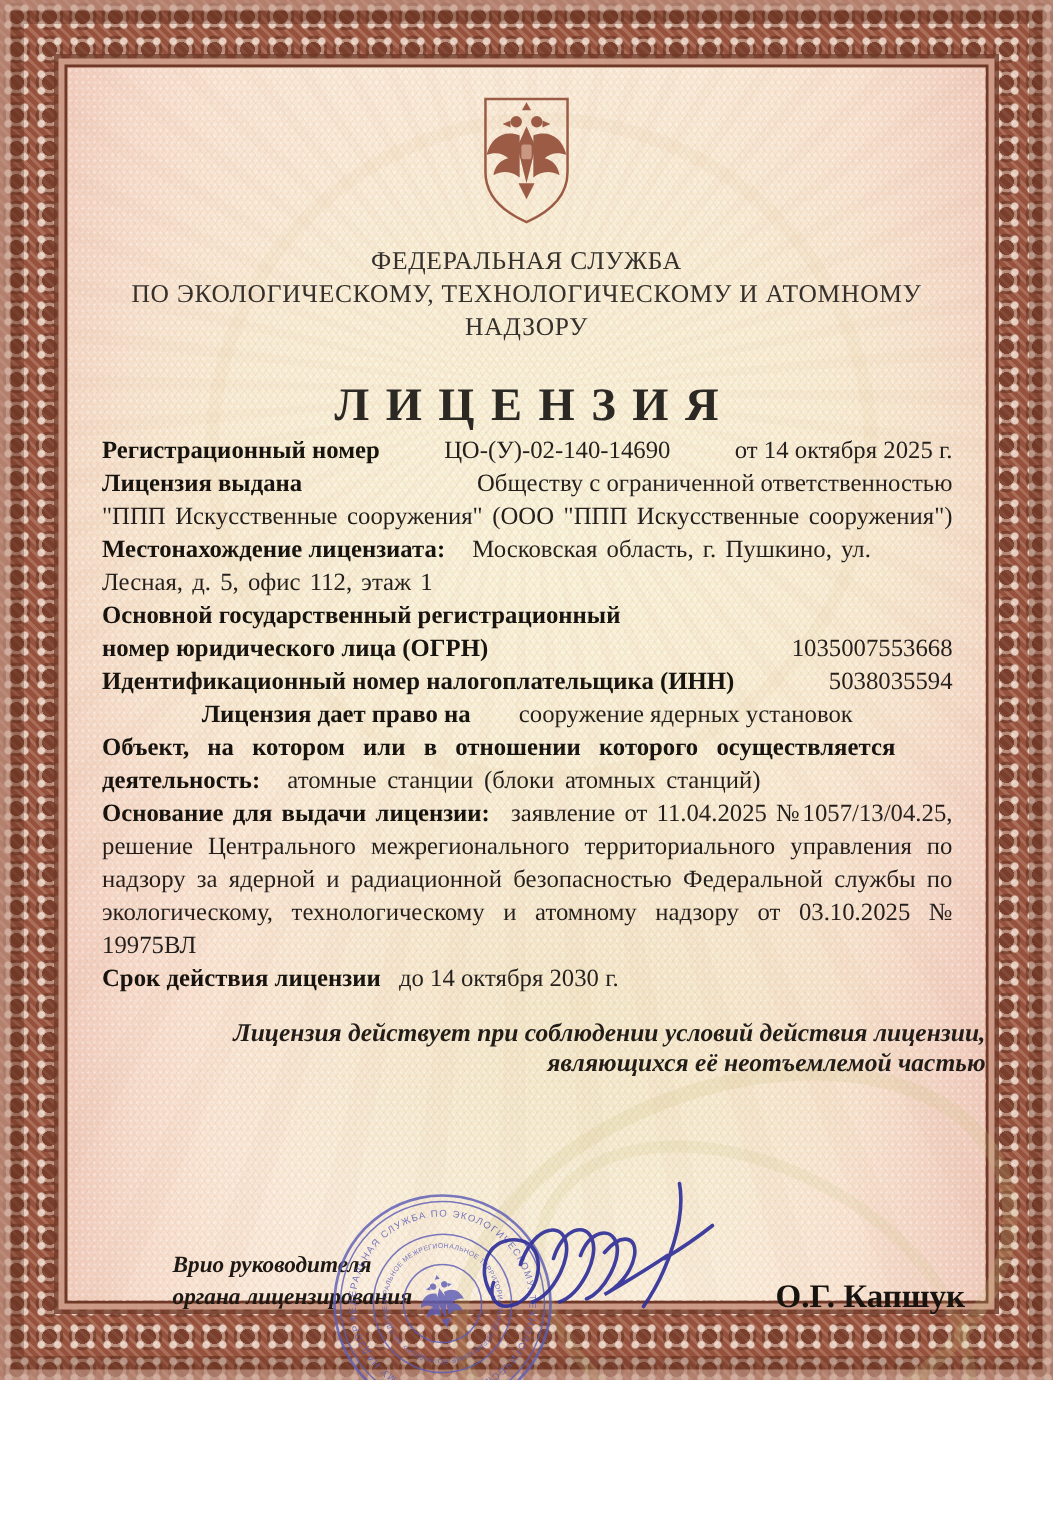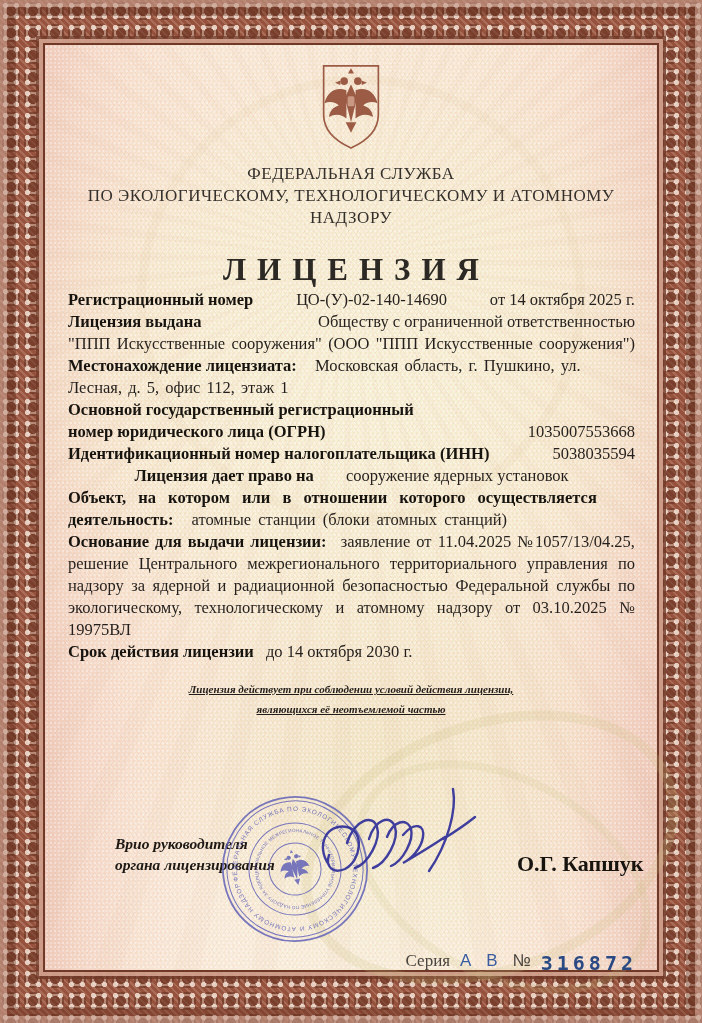--- a/index.html
+++ b/index.html
@@ -1,17 +1,17 @@
 <!DOCTYPE html>
 <html><head>
 <meta charset="utf-8">
 <style>
   html,body{margin:0;padding:0;background:#ffffff;}
   .page{
-    position:relative; width:702px; height:1023px; overflow:hidden;
+    position:relative; width:702px; height:920px; overflow:hidden;
     font-family:"Liberation Serif","DejaVu Serif",serif;
     color:#241f1c; background:#a05b44;
   }
   
   .frame{
     position:absolute; inset:0;
     background-color:#96523c;
     background-image:
       radial-gradient(circle at 5.5px 5.5px, rgba(247,229,216,.85) 0 2.2px, transparent 3px),
       radial-gradient(circle at 11px 11px, transparent 0 5px, rgba(240,210,192,.5) 5px 7px, transparent 7.5px),
@@ -67,21 +67,21 @@
   .mt-inn{ margin-top:8px; }
   .mt-grant{ margin-top:16px;text-align:center; }
   .gap28{ display:inline-block; width:28px; }
   .gap14{ display:inline-block; width:14px; }
   .gap8{ display:inline-block; width:8px; }
   .mt-obj{ margin-top:16px; }
   .obj-line1{ word-spacing:8px; }
   .obj-val{ word-spacing:3px; }
   .mt-basis{ margin-top:14px; text-align:justify; }
   .mt-valid{ margin-top:4px; }
-  .conditions{ margin-top:16px; text-align:center; font-weight:700; font-style:italic; font-size:11px; line-height:20px; color:#211c18;text-decoration:underline; }
+  .conditions{ margin-top:16px; text-align:right; font-weight:700; font-style:italic; font-size:17px; line-height:20px; color:#211c18; }
   .ws2{ word-spacing:2px; }
 
   
   .role{ position:absolute; left:70px; top:772px; font-weight:700; font-style:italic; font-size:15.5px; line-height:21px; color:#1d1813; }
   .signer-name{ position:absolute; left:472px; top:790px; font-weight:700; font-size:22px; color:#17130f; }
   .stamp{ position:absolute; left:175px; top:733px; opacity:.82; }
   .signature{ position:absolute; left:258px; top:718px; }
   .serial{ position:absolute; right:20px; top:890px; display:flex; align-items:flex-start; gap:10px;
            font-family:"Liberation Sans","DejaVu Sans",sans-serif; }
   .serial .s-label{ font-size:17px; color:#4a443f; font-family:"Liberation Serif",serif; }

